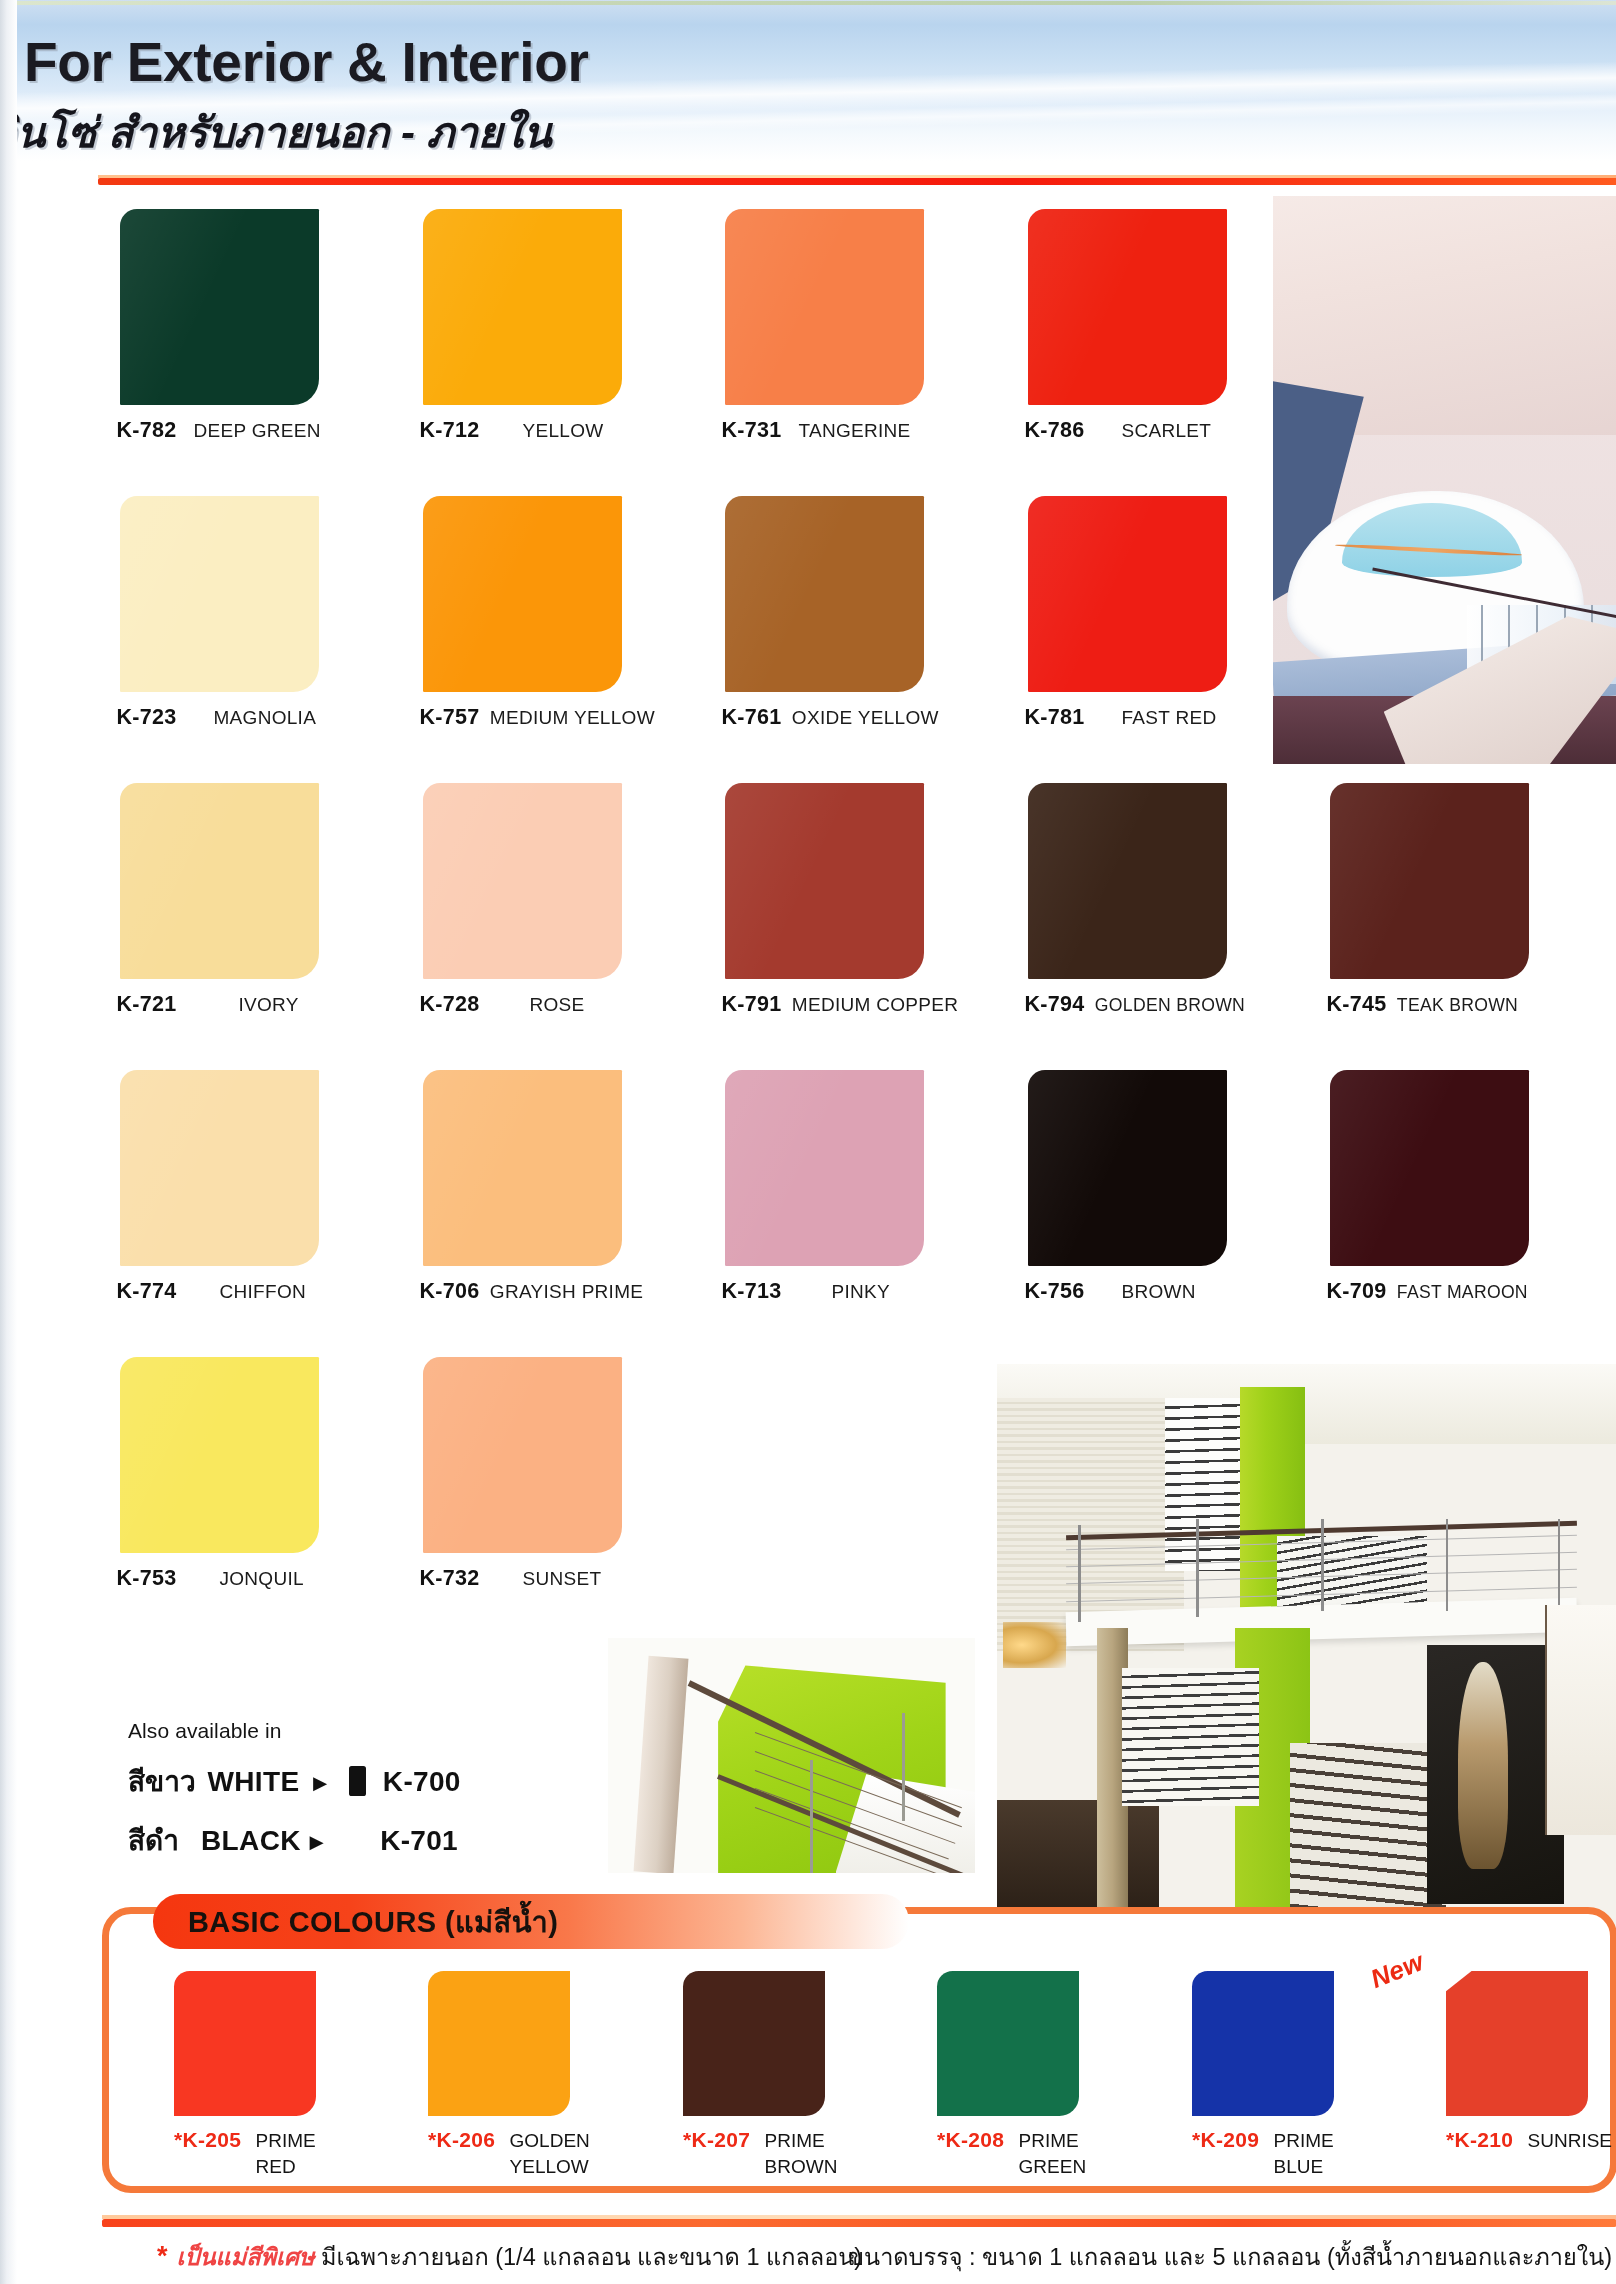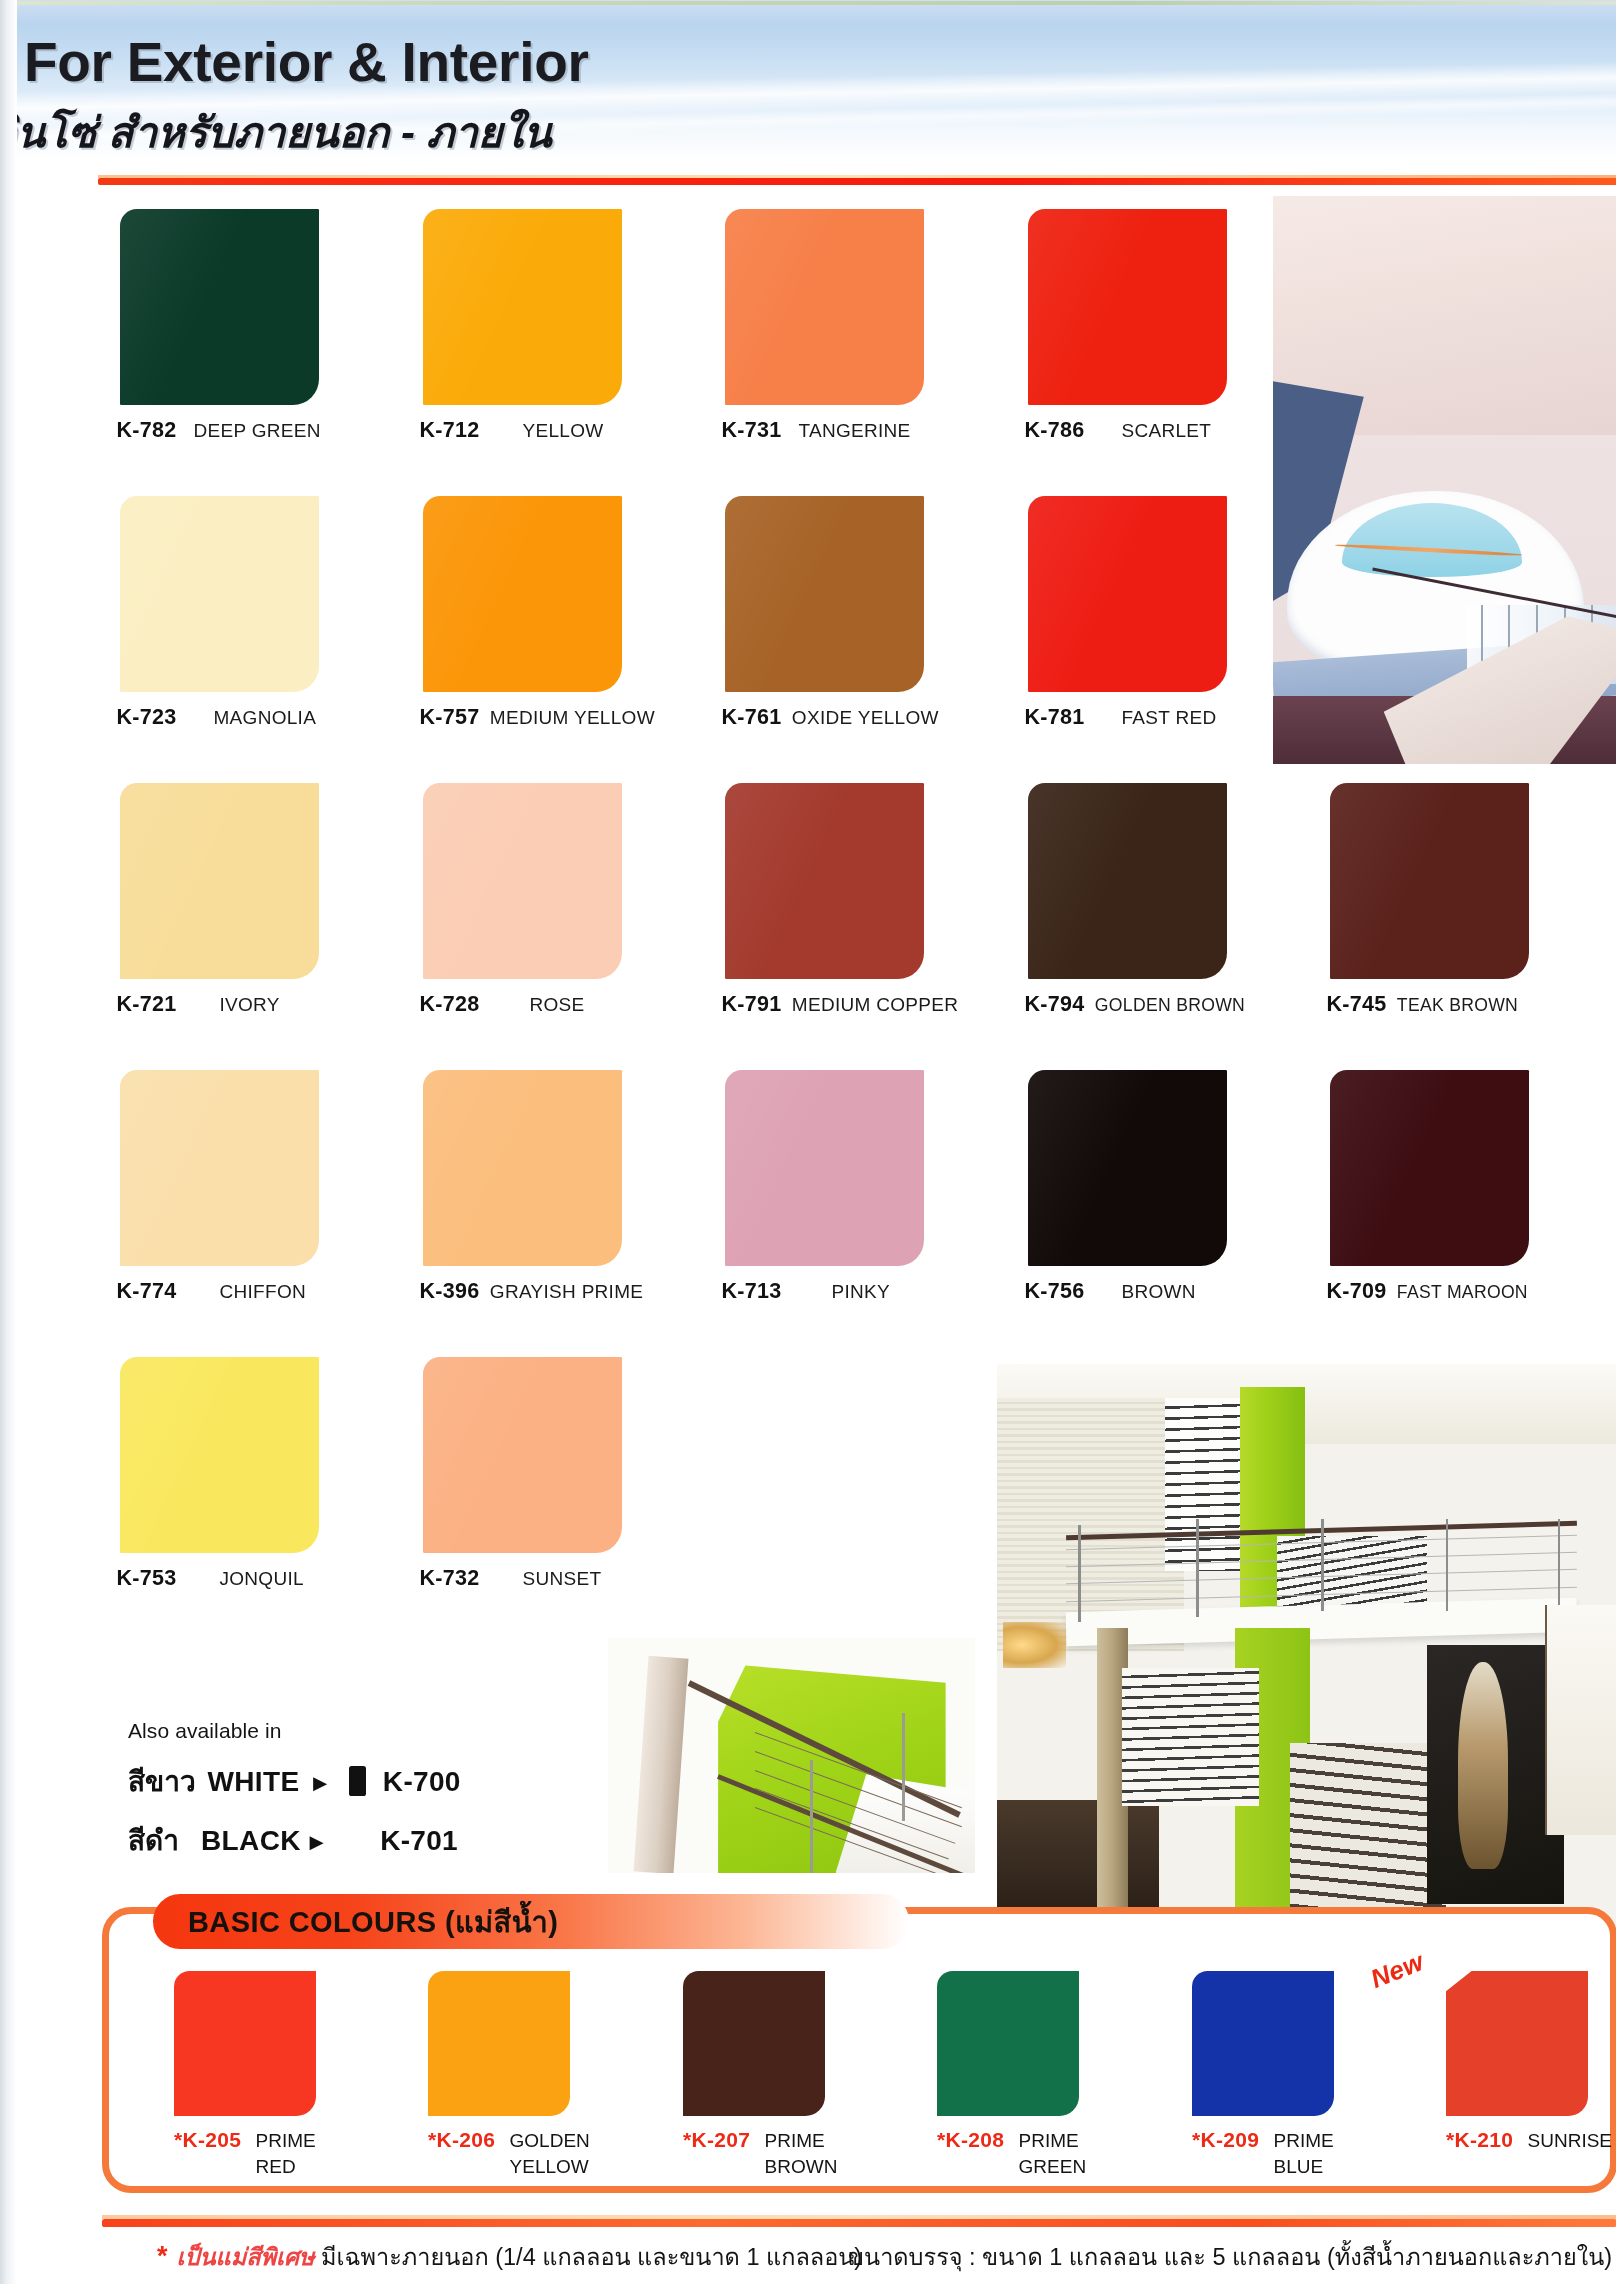--- a/index.html
+++ b/index.html
@@ -375,21 +375,21 @@
       <div class="lbl">
         <span class="code">K-781</span><span class="nm" style="margin-left:37px">FAST RED</span>
       </div>
     </div>
   </div>
 
   <div class="srow">
     <div class="cell" style="left:102px">
       <div class="chip" style="background:#f8dd9a"></div>
       <div class="lbl">
-        <span class="code">K-721</span><span class="nm" style="margin-left:43px">IVORY</span>
+        <span class="code">K-721</span><span class="nm" style="margin-left:62px">IVORY</span>
       </div>
     </div>
     <div class="cell" style="left:405px">
       <div class="chip" style="background:#fbcdb4"></div>
       <div class="lbl">
         <span class="code">K-728</span><span class="nm" style="margin-left:50px">ROSE</span>
       </div>
     </div>
     <div class="cell" style="left:707px">
       <div class="chip" style="background:#a43a2e"></div>
@@ -414,21 +414,21 @@
   <div class="srow">
     <div class="cell" style="left:102px">
       <div class="chip" style="background:#fadfab"></div>
       <div class="lbl">
         <span class="code">K-774</span><span class="nm" style="margin-left:43px">CHIFFON</span>
       </div>
     </div>
     <div class="cell" style="left:405px">
       <div class="chip" style="background:#fbbe7d"></div>
       <div class="lbl">
-        <span class="code">K-396</span><span class="nm" style="margin-left:10.4px">GRAYISH PRIME</span>
+        <span class="code">K-706</span><span class="nm" style="margin-left:10.4px">GRAYISH PRIME</span>
       </div>
     </div>
     <div class="cell" style="left:707px">
       <div class="chip" style="background:#dda2b4"></div>
       <div class="lbl">
         <span class="code">K-713</span><span class="nm" style="margin-left:50px">PINKY</span>
       </div>
     </div>
     <div class="cell" style="left:1010px">
       <div class="chip" style="background:#120a08"></div>

